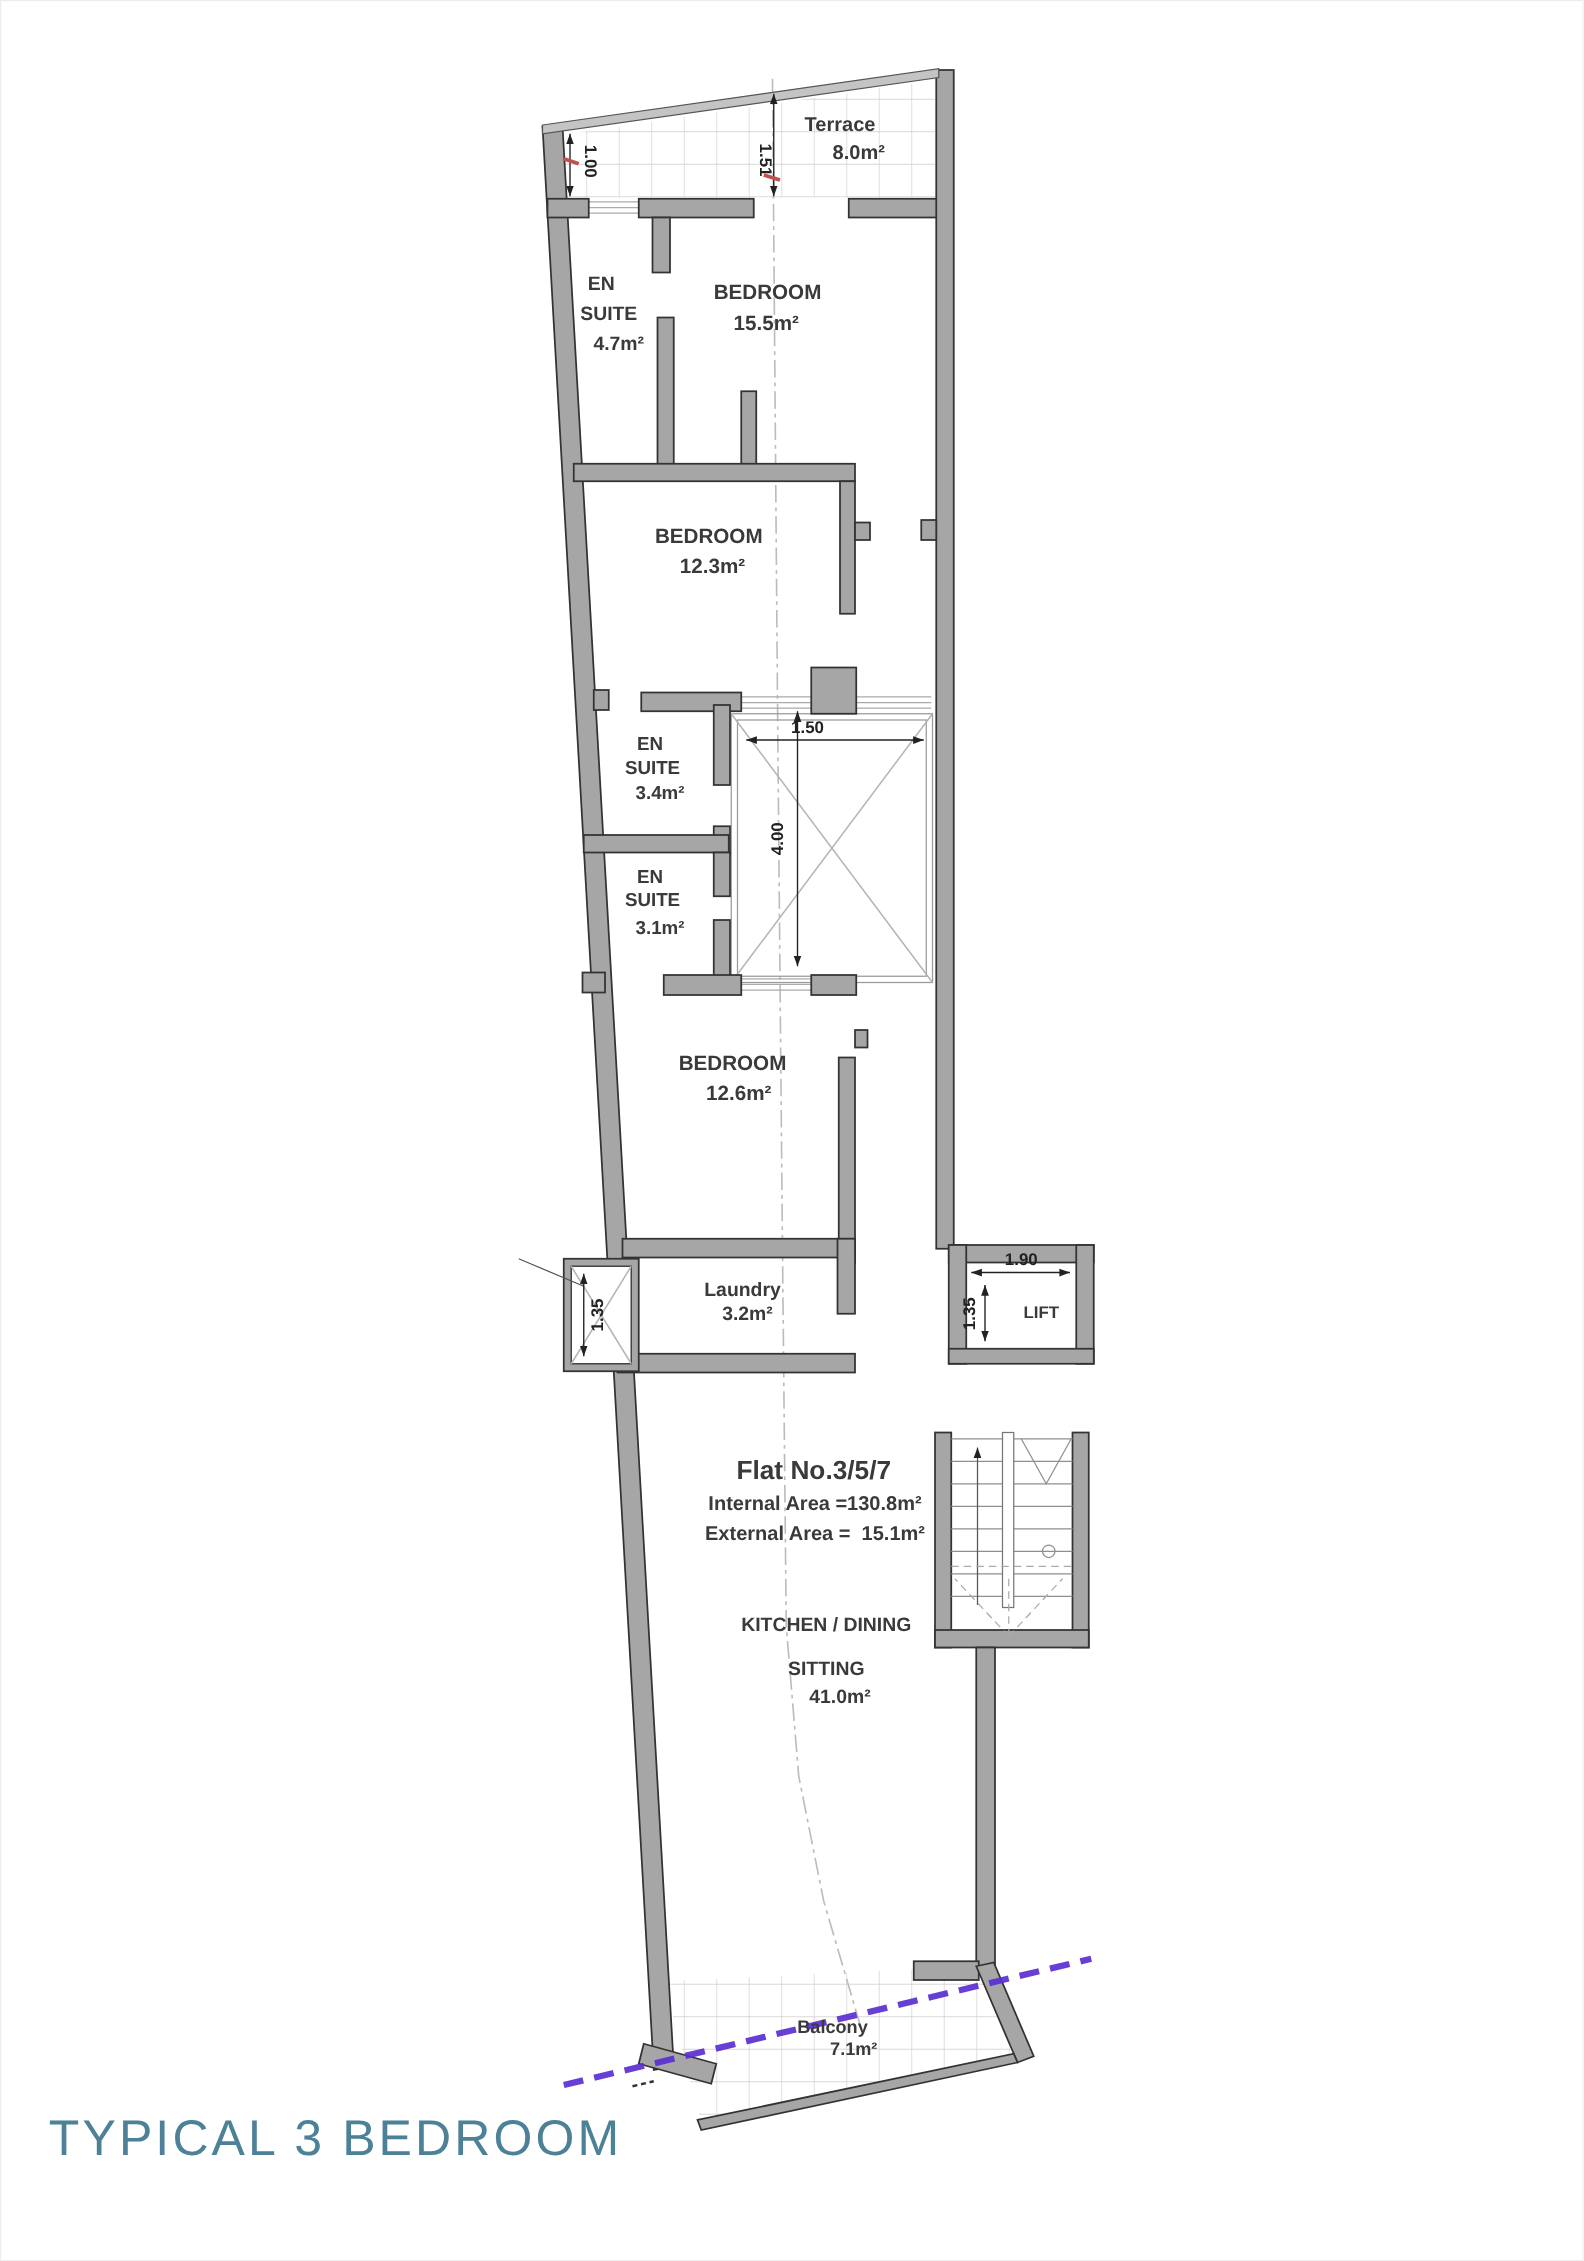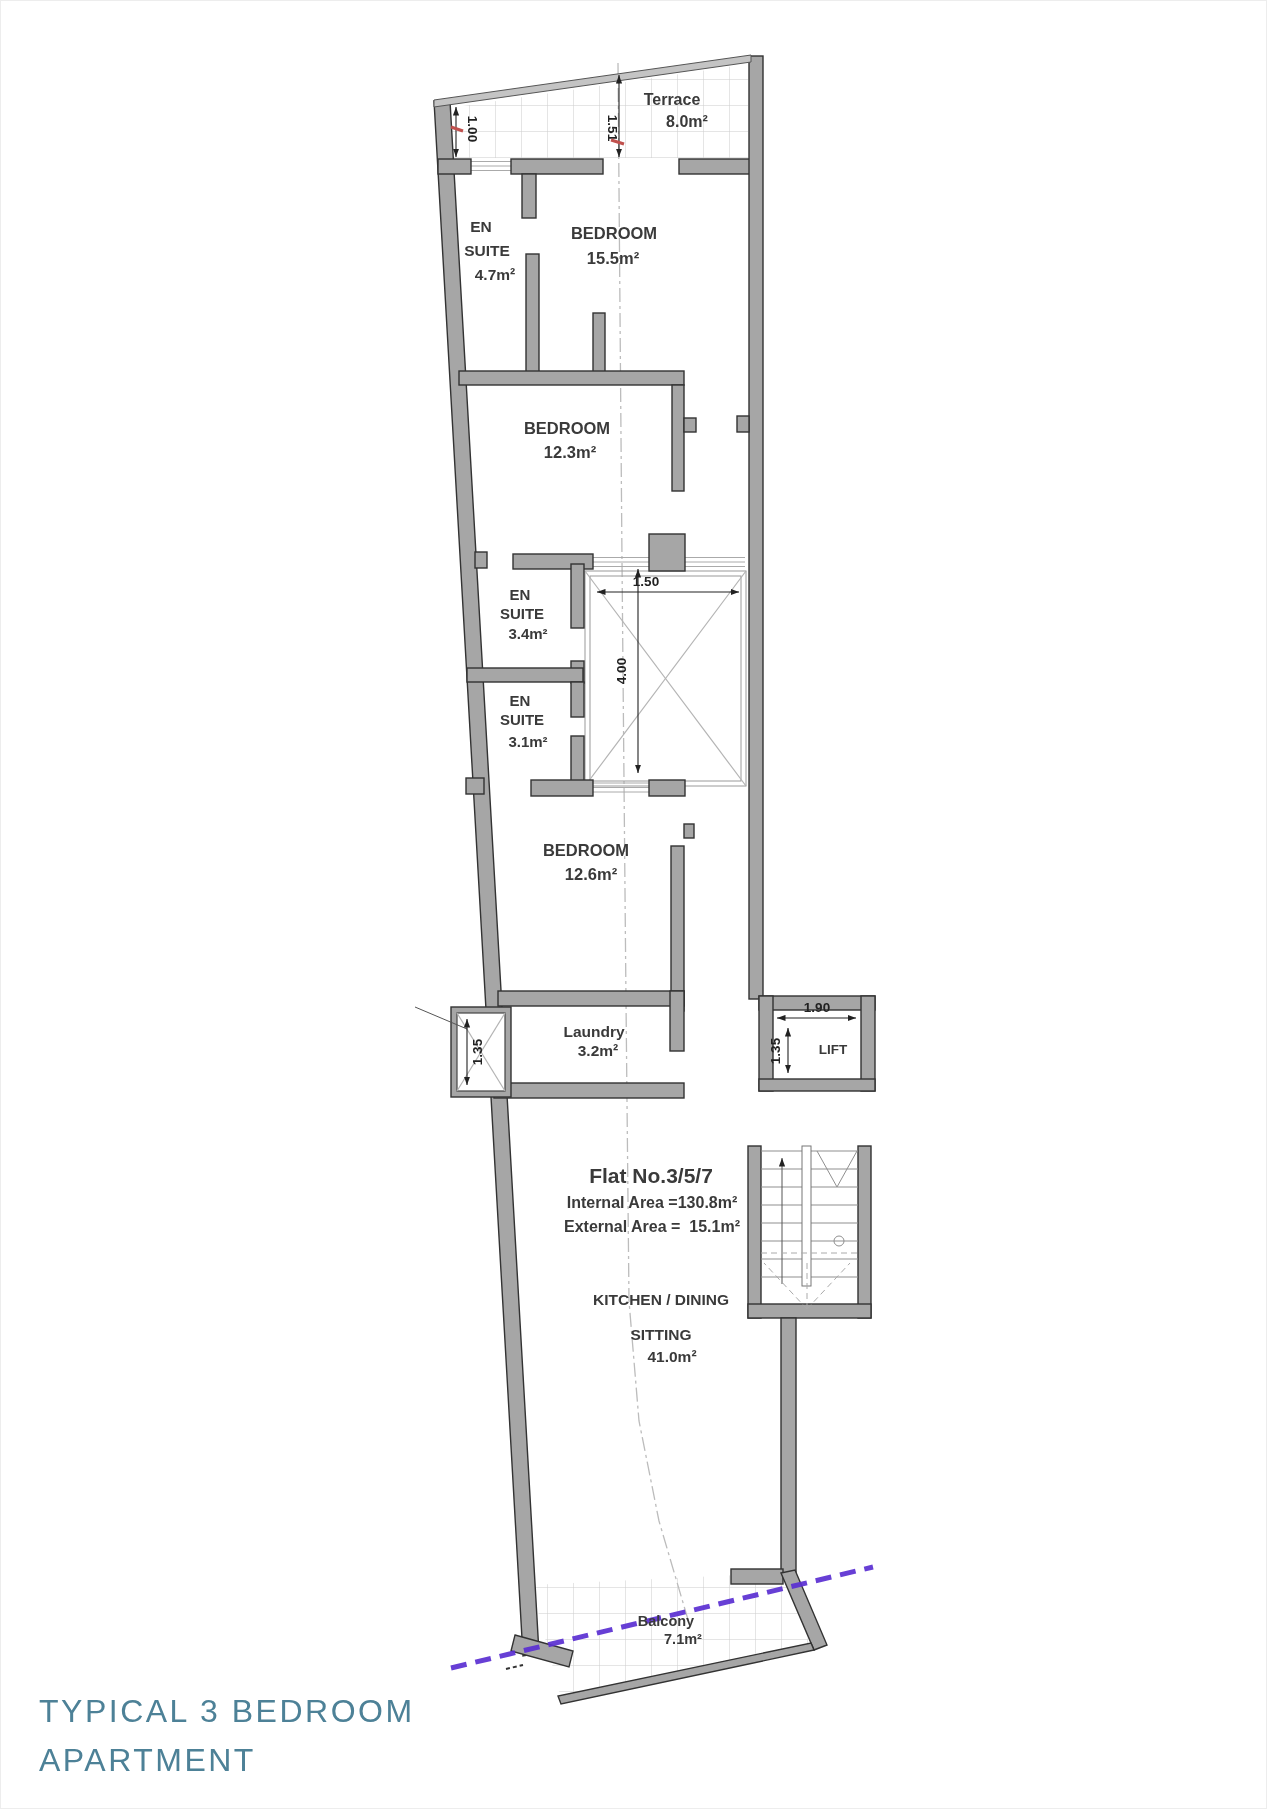--- a/index.html
+++ b/index.html
@@ -9,21 +9,21 @@
   svg{position:absolute;left:0;top:0;}
   .walls{fill:#a6a6a6;stroke:#333;stroke-width:1.4;}
   .parapet{fill:#c4c4c4;stroke:#555;stroke-width:1;}
   .frame{stroke:#9a9a9a;stroke-width:1;fill:none;}
   .brace{stroke:#b4b4b4;stroke-width:1.2;}
   .dimline{stroke:#222;stroke-width:1.1;}
   .dimtext{fill:#222;font-size:13.5px;font-weight:600;white-space:pre;}
   .lbl{fill:#3a3a3a;font-weight:700;text-anchor:middle;white-space:pre;}
   .stair{stroke:#8f8f8f;stroke-width:1;fill:none;}
   .title-block{position:absolute;left:38px;top:1686px;color:#4d8197;
-        font-size:32px;letter-spacing:2.5px;font-weight:400;line-height:49px;}
+        font-size:40px;letter-spacing:2.5px;font-weight:400;line-height:49px;}
 </style>
 </head>
 <body>
 
 <div class="page">
 <svg width="1267" height="1809" viewBox="0 0 1267 1809">
   <defs>
     <marker id="ah" markerWidth="9" markerHeight="7" refX="8.5" refY="3.5" orient="auto" markerUnits="userSpaceOnUse">
       <path d="M0,0.4 L8.5,3.5 L0,6.6 Z" fill="#222"></path>
     </marker>
@@ -207,15 +207,14 @@
     <text class="lbl" x="660" y="1339" font-size="15.5">SITTING</text>
     <text class="lbl" x="671" y="1361" font-size="15.5">41.0m²</text>
 
     <text class="lbl" x="665" y="1625" font-size="14.5" font-weight="600">Balcony</text>
     <text class="lbl" x="682" y="1643" font-size="14.5" font-weight="600">7.1m²</text>
   </g>
 </svg>
 
 <div class="title-block">
   <div>TYPICAL 3 BEDROOM</div>
-  <div>APARTMENT</div>
 </div>
 </div>
 
 </body></html>

